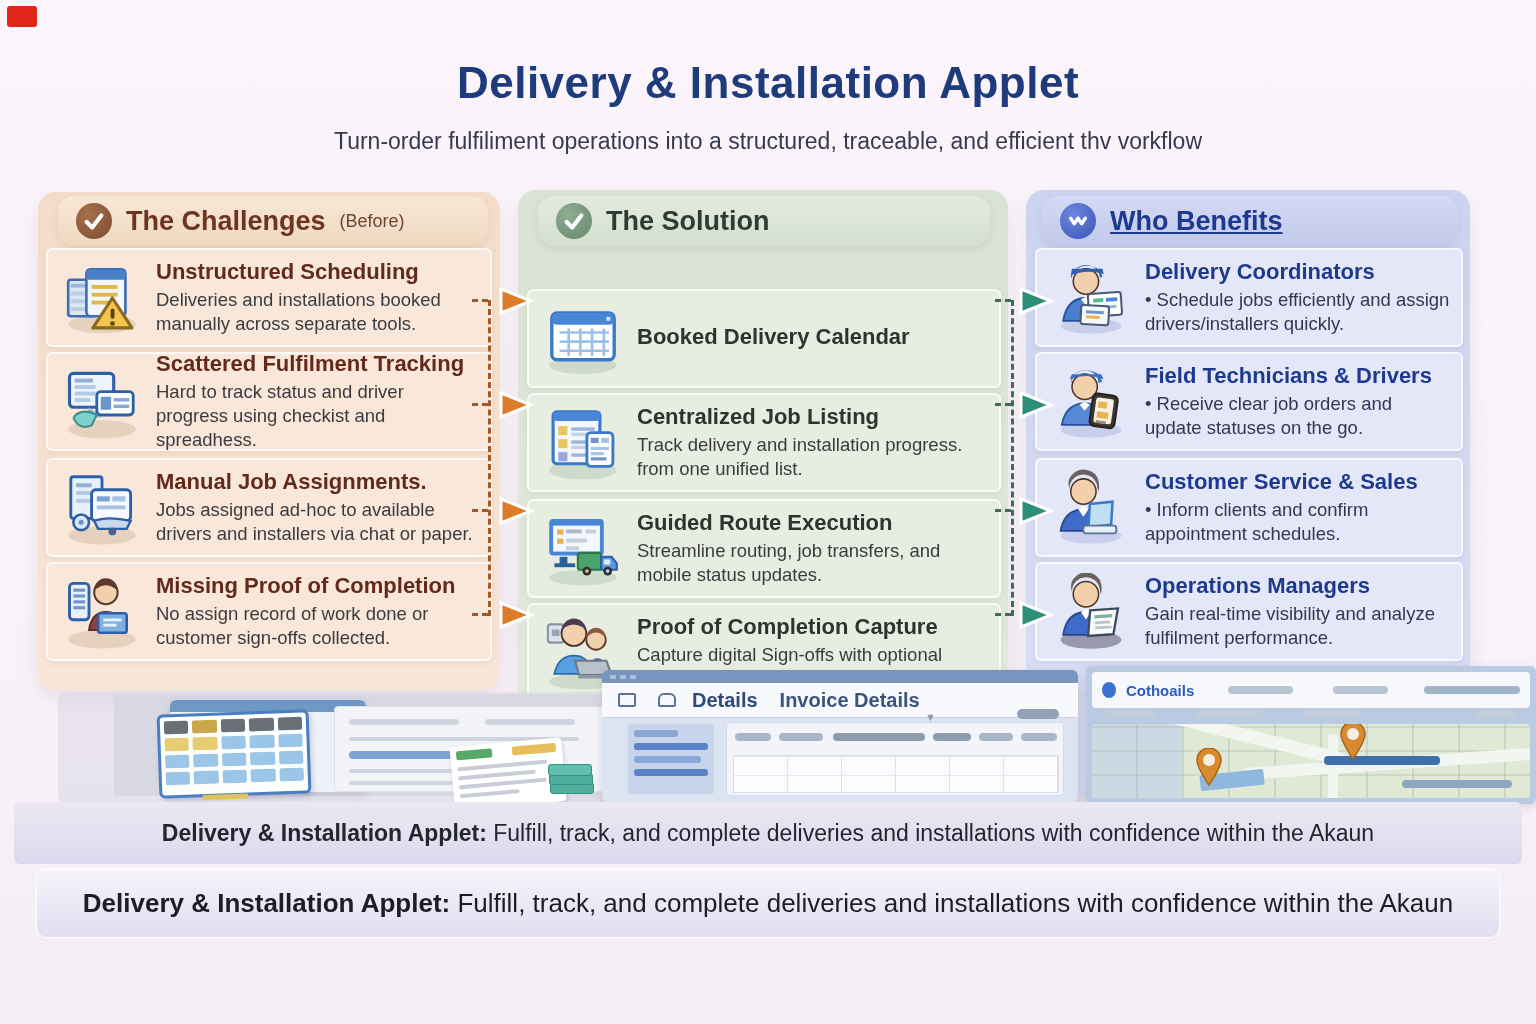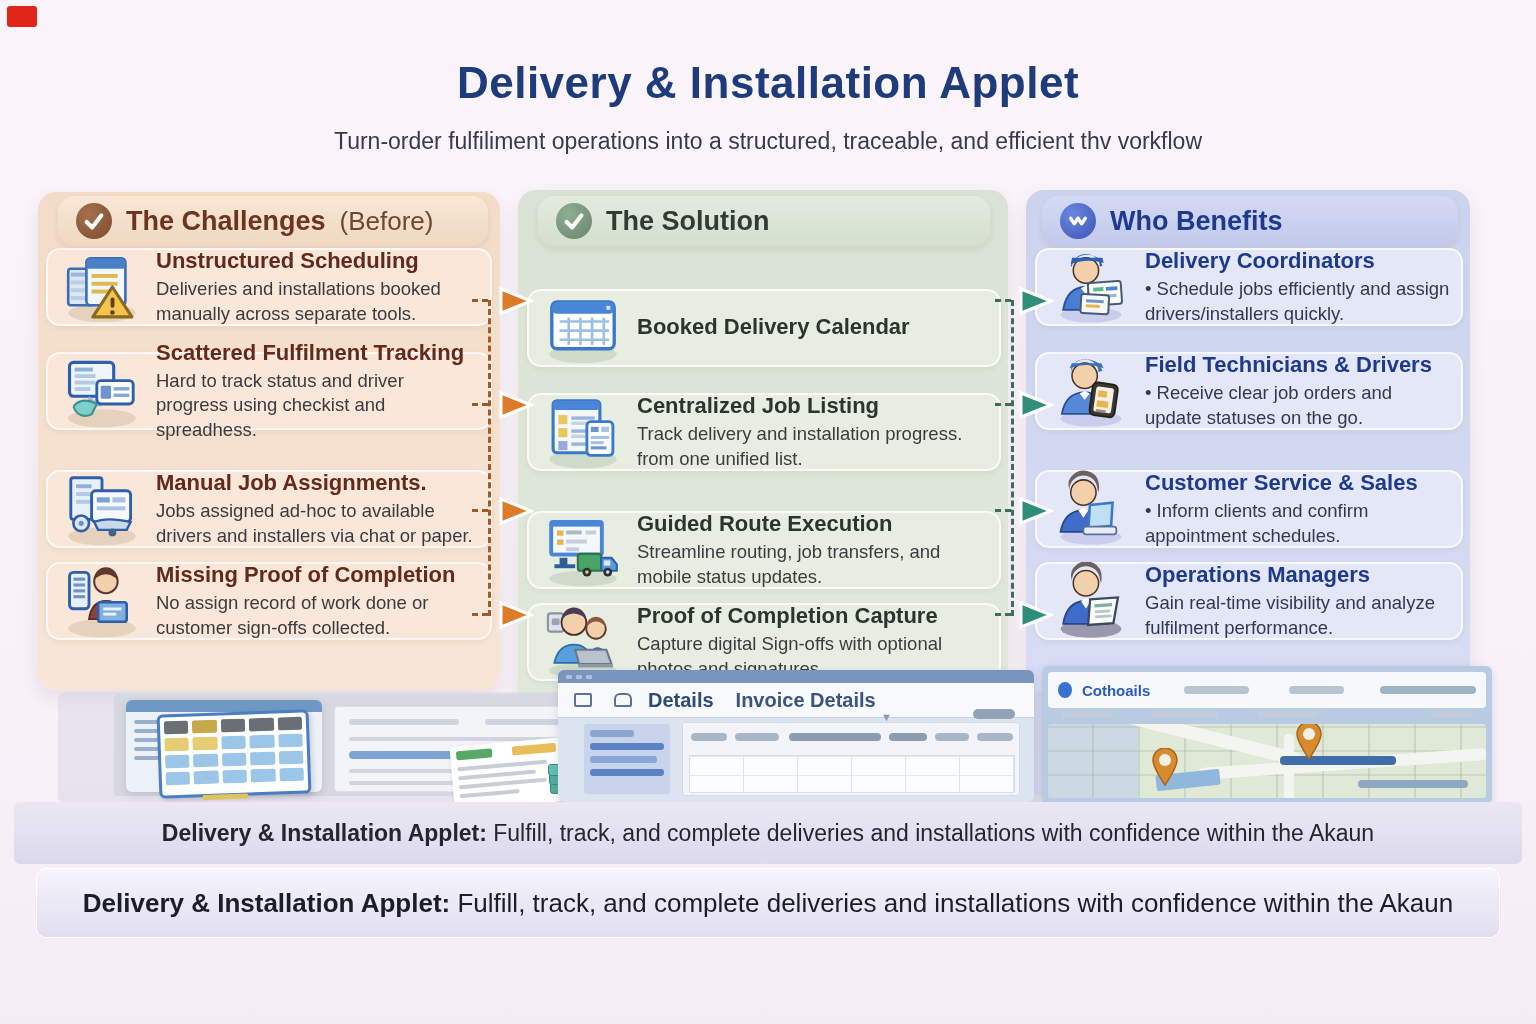--- a/index.html
+++ b/index.html
@@ -21,29 +21,29 @@
   .col-header.ch{left:58px;top:196px;width:430px;background:linear-gradient(180deg,#f8e8d6,#eed8c1);}
   .col-header.so{left:538px;top:196px;width:452px;background:linear-gradient(180deg,#e3ebde,#d4dfcf);text-align:right;}
   .col-header.be{left:1042px;top:196px;width:416px;background:linear-gradient(180deg,#d4daf4,#c2c9ea);}
   .hdr-icon{width:36px;height:36px;border-radius:50%;flex:0 0 auto;display:flex;align-items:center;justify-content:center;}
   .hdr-icon.ch{background:radial-gradient(circle at 35% 30%,#a4714e,#7d4c2e);}
   .hdr-icon.so{background:radial-gradient(circle at 35% 30%,#8fae92,#66856b);}
   .hdr-icon.be{background:radial-gradient(circle at 35% 30%,#6b86e0,#3c55b8);}
   .hdr-title{font-size:27px;font-weight:bold;}
   .col-header.ch .hdr-title{color:#6e3420;}
   .col-header.so .hdr-title{color:#2e3c34;}
-  .col-header.be .hdr-title{color:#1d3a8f;}
-  .hdr-suffix{font-size:26px;font-weight:normal;color:#6e4632;}
-
-  
-  .card{position:absolute;height:78px;border-radius:14px;border:2px solid rgba(255,255,255,.75);display:flex;align-items:center;padding:6px 10px;gap:10px;box-shadow:0 2px 5px rgba(110,85,70,.08);}
+  .col-header.be .hdr-title{color:#1d3a8f;text-decoration:underline;}
+  .hdr-suffix{font-size:18px;font-weight:normal;color:#6e4632;}
+
+  
+  .card{position:absolute;height:99px;border-radius:6px;border:2px solid rgba(255,255,255,.75);display:flex;align-items:center;padding:6px 10px;gap:10px;box-shadow:0 2px 5px rgba(110,85,70,.08);}
   .card.ch{left:46px;width:446px;background:#f9e8da;}
   .card.so{left:527px;width:474px;background:#e7eee1;margin-top:41px;}
   .card.be{left:1035px;width:428px;background:#e3e7f8;align-items:center;}
-  .r1{top:248px;} .r2{top:352px;} .r3{top:470px;} .r4{top:562px;}
+  .r1{top:248px;} .r2{top:352px;} .r3{top:458px;} .r4{top:562px;}
 
   .card-icon{width:88px;height:86px;flex:0 0 auto;display:flex;align-items:center;justify-content:center;}
   .card-text{flex:1;}
   .card-title{font-size:22px;font-weight:bold;margin-bottom:3px;}
   .card.ch .card-title{color:#63291a;}
   .card.so .card-title{color:#2b342e;}
   .card.be .card-title{color:#1d3a8f;}
   .card-desc{font-size:18.5px;line-height:1.3;color:#3b3b3f;}
   .card.be .card-desc{color:#33384e;}
 
@@ -52,21 +52,21 @@
   .vdash.o{left:488px;top:300px;height:316px;}
   .vdash.t{left:1011px;top:300px;height:316px;border-left-color:#3e6e56;}
   .hstub{position:absolute;width:16px;height:0;border-top:3px dashed #a05a28;}
   .hstub.t{border-top-color:#3e6e56;}
   .arrowhead{position:absolute;width:36px;height:30px;}
 
   
   .bottom-band{position:absolute;left:58px;top:692px;width:1432px;height:112px;background:rgba(205,206,222,.38);border-radius:8px;}
   .gray-panel{position:absolute;left:114px;top:694px;width:498px;height:102px;background:#d7d8e1;border-radius:4px;}
 
-  .mini-win{position:absolute;border-radius:6px;overflow:hidden;box-shadow:0 3px 8px rgba(80,80,110,.18);}
+  .mini-win{position:absolute;border-radius:6px;overflow:hidden;box-shadow:0 3px 8px rgba(80,80,110,.18);margin-left:44px;}
   .mini-titlebar{height:12px;background:#6f98c4;}
 
   
   .cal-win{left:126px;top:700px;width:196px;height:92px;background:#edf1f8;}
   .cal-card{position:absolute;left:158px;top:712px;width:152px;height:84px;background:#fdfefe;border:3px solid #4a7ec0;border-radius:6px;transform:rotate(-2deg);padding:4px;box-shadow:2px 3px 5px rgba(70,70,100,.2);}
   .cal-row{display:flex;gap:4px;margin-bottom:4px;}
   .cal-cell{flex:1;height:13px;border-radius:2px;background:#9cc6e8;}
   .cal-cell.hd{background:#6a6f76;}
   .cal-cell.yh{background:#c8a84a;}
   .cal-cell.y{background:#e6cc72;}

